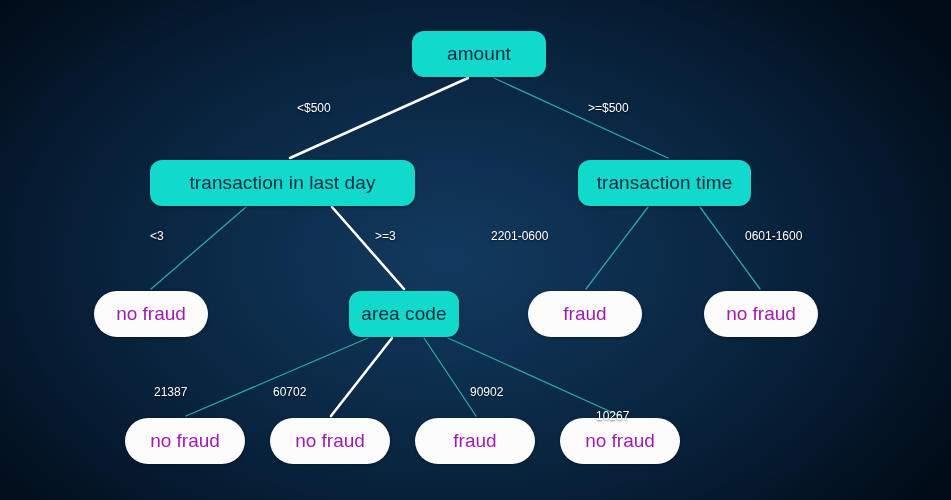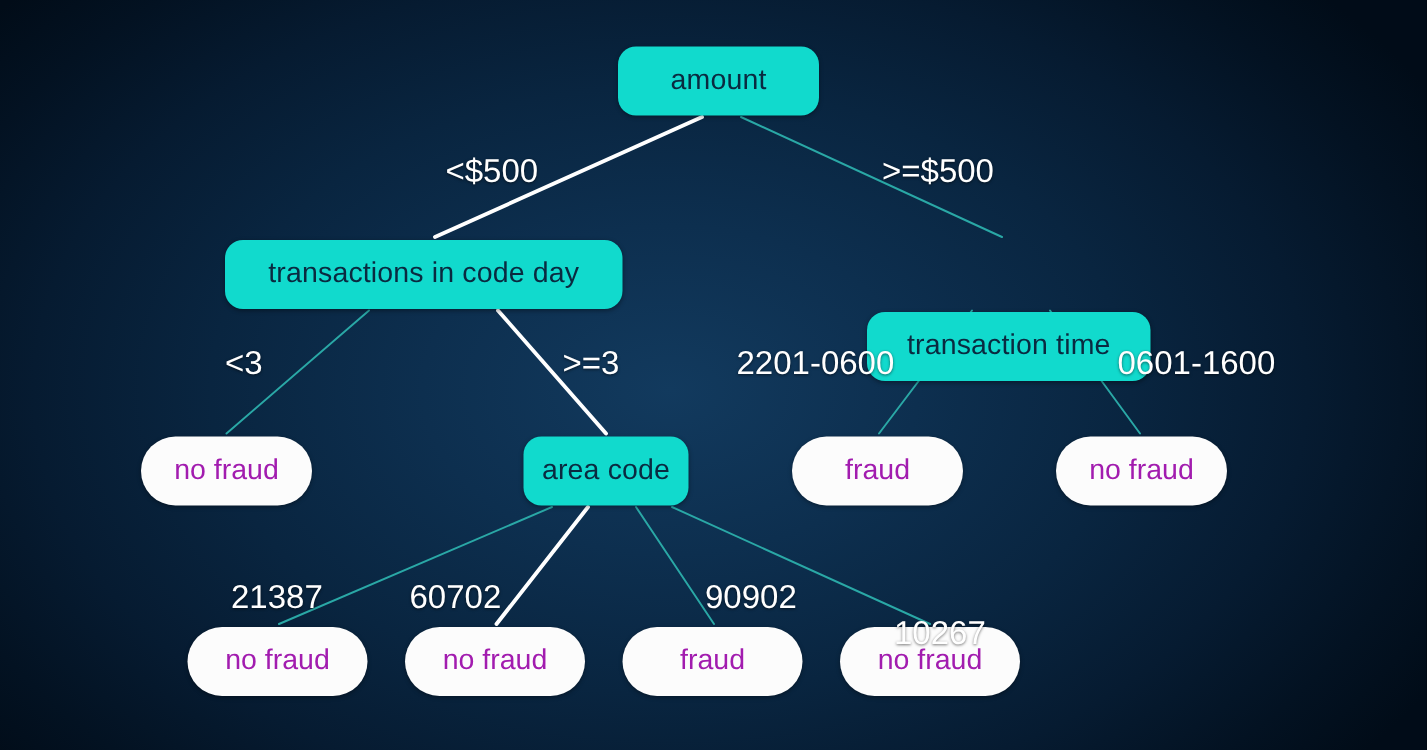--- a/index.html
+++ b/index.html
@@ -43,21 +43,21 @@
   .node.leaf {
     background: #fcfcfc;
     color: #a21caf;
     border-radius: 999px;
     font-size: 19px;
     box-shadow: 0 1px 3px rgba(0,0,0,.35);
   }
   .edge-label {
     position: absolute;
     color: #ffffff;
-    font-size: 22px;
+    font-size: 12px;
     white-space: nowrap;
     text-shadow: 0 1px 2px rgba(0,0,0,.55);
   }
 </style>
 </head>
 <body>
 
 <div id="canvas">
   <svg id="edges" viewBox="0 0 951 500" xmlns="http://www.w3.org/2000/svg">
       <line x1="468" y1="78" x2="290" y2="158" stroke="#ffffff" stroke-width="2.6" stroke-linecap="round"></line>
@@ -69,23 +69,23 @@
       <line x1="368" y1="338" x2="186" y2="416" stroke="#2aa8a6" stroke-width="1.3" stroke-linecap="round"></line>
       <line x1="392" y1="338" x2="331" y2="416" stroke="#ffffff" stroke-width="2.6" stroke-linecap="round"></line>
       <line x1="424" y1="338" x2="476" y2="416" stroke="#2aa8a6" stroke-width="1.3" stroke-linecap="round"></line>
       <line x1="448" y1="338" x2="620" y2="416" stroke="#2aa8a6" stroke-width="1.3" stroke-linecap="round"></line>
     </svg>
   <div id="nodes-layer">
       <div class="node decision" style="left: 412px; top: 31px; width: 134px; height: 46px;">
         <span>amount</span>
       </div>
       <div class="node decision" style="left: 150px; top: 160px; width: 265px; height: 46px;">
-        <span>transactions in code day</span>
+        <span>transaction in last day</span>
       </div>
-      <div class="node decision" style="left: 578px; top: 160px; width: 189px; height: 46px; margin-top: 48px;">
+      <div class="node decision" style="left: 578px; top: 160px; width: 173px; height: 46px;">
         <span>transaction time</span>
       </div>
       <div class="node leaf" style="left: 94px; top: 291px; width: 114px; height: 46px;">
         <span>no fraud</span>
       </div>
       <div class="node decision" style="left: 349px; top: 291px; width: 110px; height: 46px;">
         <span>area code</span>
       </div>
       <div class="node leaf" style="left: 528px; top: 291px; width: 114px; height: 46px;">
         <span>fraud</span>

